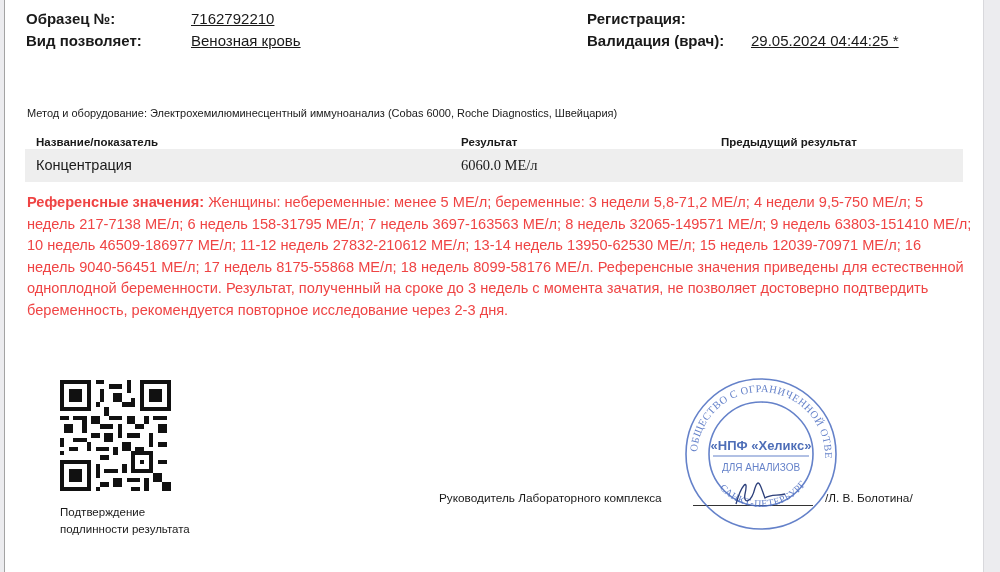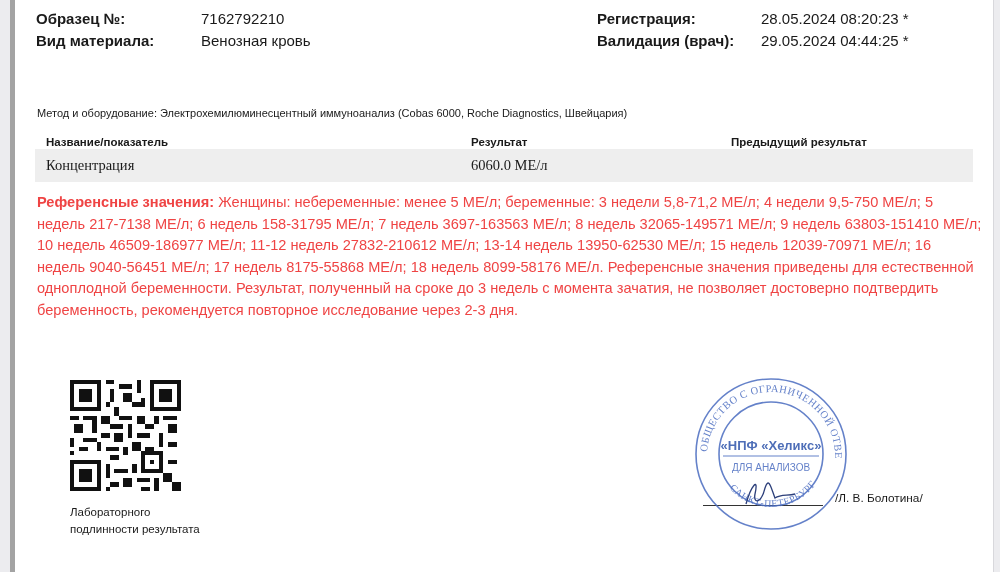--- a/index.html
+++ b/index.html
@@ -4,28 +4,28 @@
 <style>
   html, body { margin:0; padding:0; }
   body {
     width:1000px; height:572px; overflow:hidden;
     background:#ececef;
     font-family:"Liberation Sans", sans-serif;
     color:#1a1a1a;
     position:relative;
   }
   .page {
-    position:absolute; left:10px; top:0; width:978px; height:572px;
+    position:absolute; left:4px; top:0; width:978px; height:572px;
     background:#ffffff;
-    border-left:5px solid #a3a3a3;
+    border-left:1px solid #a3a3a3;
     border-right:1px solid #d8d8dc;
   }
   .abs { position:absolute; white-space:nowrap; }
   .lbl { font-weight:bold; font-size:15px; }
-  .val { font-size:15px; }
+  .val { font-size:15px;text-decoration:underline; }
   .title { font-weight:bold; font-size:16px; }
   .method { font-size:11px; }
   .help-icon {
     display:inline-block; width:10px; height:10px; border:1px solid #999; border-radius:50%;
     font-size:8px; line-height:10px; text-align:center; color:#999; vertical-align:top; margin-left:3px; margin-top:1px;
   }
   .th { font-size:11.5px; font-weight:bold; }
   .row-bg { position:absolute; left:20px; top:149px; width:938px; height:33px; background:#eeeeee; }
   .td { font-size:14.5px; }
   .ref {
@@ -40,36 +40,35 @@
   .sign-name { position:absolute; left:820px; top:491px; font-size:11.8px; }
   .stamp { position:absolute; left:676px; top:376px; width:160px; height:156px; }
 </style>
 </head>
 <body>
 
 <div class="page">
 
   <span class="abs lbl" style="left:21px;top:10px;">Образец №:</span>
   <span class="abs val" style="left:186px;top:10px;">7162792210</span>
-  <span class="abs lbl" style="left:21px;top:32px;">Вид материала:</span>
+  <span class="abs lbl" style="left:21px;top:32px;">Вид позволяет:</span>
   <span class="abs val" style="left:186px;top:32px;">Венозная кровь</span>
 
   <span class="abs lbl" style="left:582px;top:10px;">Регистрация:</span>
-  <span class="abs val" style="left:746px;top:10px;">28.05.2024 08:20:23 *</span>
   <span class="abs lbl" style="left:582px;top:32px;text-align:right;">Валидация (врач):</span>
   <span class="abs val" style="left:746px;top:32px;">29.05.2024 04:44:25 *</span>
 
   <span class="abs method" style="left:22px;top:107px;">Метод и оборудование: Электрохемилюминесцентный иммуноанализ (Cobas 6000, Roche Diagnostics, Швейцария)</span>
 
   <span class="abs th" style="left:31px;top:136px;">Название/показатель</span>
   <span class="abs th" style="left:456px;top:136px;">Результат</span>
   <span class="abs th" style="left:716px;top:136px;">Предыдущий результат</span>
 
   <div class="row-bg"></div>
-  <span class="abs td" style="left:31px;top:157px;font-family:Liberation Serif, serif;">Концентрация</span>
+  <span class="abs td" style="left:31px;top:157px;">Концентрация</span>
   <span class="abs td" style="left:456px;top:157px;font-family:Liberation Serif, serif;">6060.0 МЕ/л</span>
 
   <div class="ref">
     <b>Референсные значения:</b><span> Женщины: небеременные: менее 5 МЕ/л; беременные: 3 недели 5,8-71,2 МЕ/л; 4 недели 9,5-750 МЕ/л; 5 недель 217-7138 МЕ/л; 6 недель 158-31795 МЕ/л; 7 недель 3697-163563 МЕ/л; 8 недель 32065-149571 МЕ/л; 9 недель 63803-151410 МЕ/л; 10 недель 46509-186977 МЕ/л; 11-12 недель 27832-210612 МЕ/л; 13-14 недель 13950-62530 МЕ/л; 15 недель 12039-70971 МЕ/л; 16 недель 9040-56451 МЕ/л; 17 недель 8175-55868 МЕ/л; 18 недель 8099-58176 МЕ/л. Референсные значения приведены для естественной одноплодной беременности. Результат, полученный на сроке до 3 недель с момента зачатия, не позволяет достоверно подтвердить беременность, рекомендуется повторное исследование через 2-3 дня.</span>
   </div>
 
   <svg class="qr" viewBox="0 0 25 25" shape-rendering="crispEdges">
     <rect width="25" height="25" fill="#fff"></rect>
     <g fill="#111">
       <rect x="0" y="0" width="7" height="7"></rect>
@@ -130,24 +129,25 @@
         <rect x="12" y="22" width="2" height="2"></rect>
       <rect x="15" y="22" width="3" height="1"></rect>
         <rect x="19" y="22" width="1" height="3"></rect>
         <rect x="21" y="21" width="2" height="2"></rect>
       <rect x="23" y="23" width="2" height="2"></rect>
         <rect x="8" y="24" width="1" height="1"></rect>
         <rect x="16" y="24" width="2" height="1"></rect>
     </g>
   </svg>
   <div class="qr-caption">
-    <div>Лабораторного</div>
+    <div>Подтверждение</div>
     <div>подлинности результата</div>
   </div>
 
+  <span class="sign-label">Руководитель Лабораторного комплекса</span>
   <div class="sign-line"></div>
   <span class="sign-name">/Л. В. Болотина/</span>
 
   <svg class="stamp" viewBox="0 0 160 156">
     <defs>
       <path id="arcTop" d="M 16 80 A 64 64 0 0 1 144 80"></path>
       <path id="arcBot" d="M 30 100 A 56 56 0 0 0 130 100"></path>
     </defs>
     <g fill="none" stroke="#4a6cc0" stroke-width="1.6" opacity="0.85">
       <circle cx="80" cy="78" r="75"></circle>

